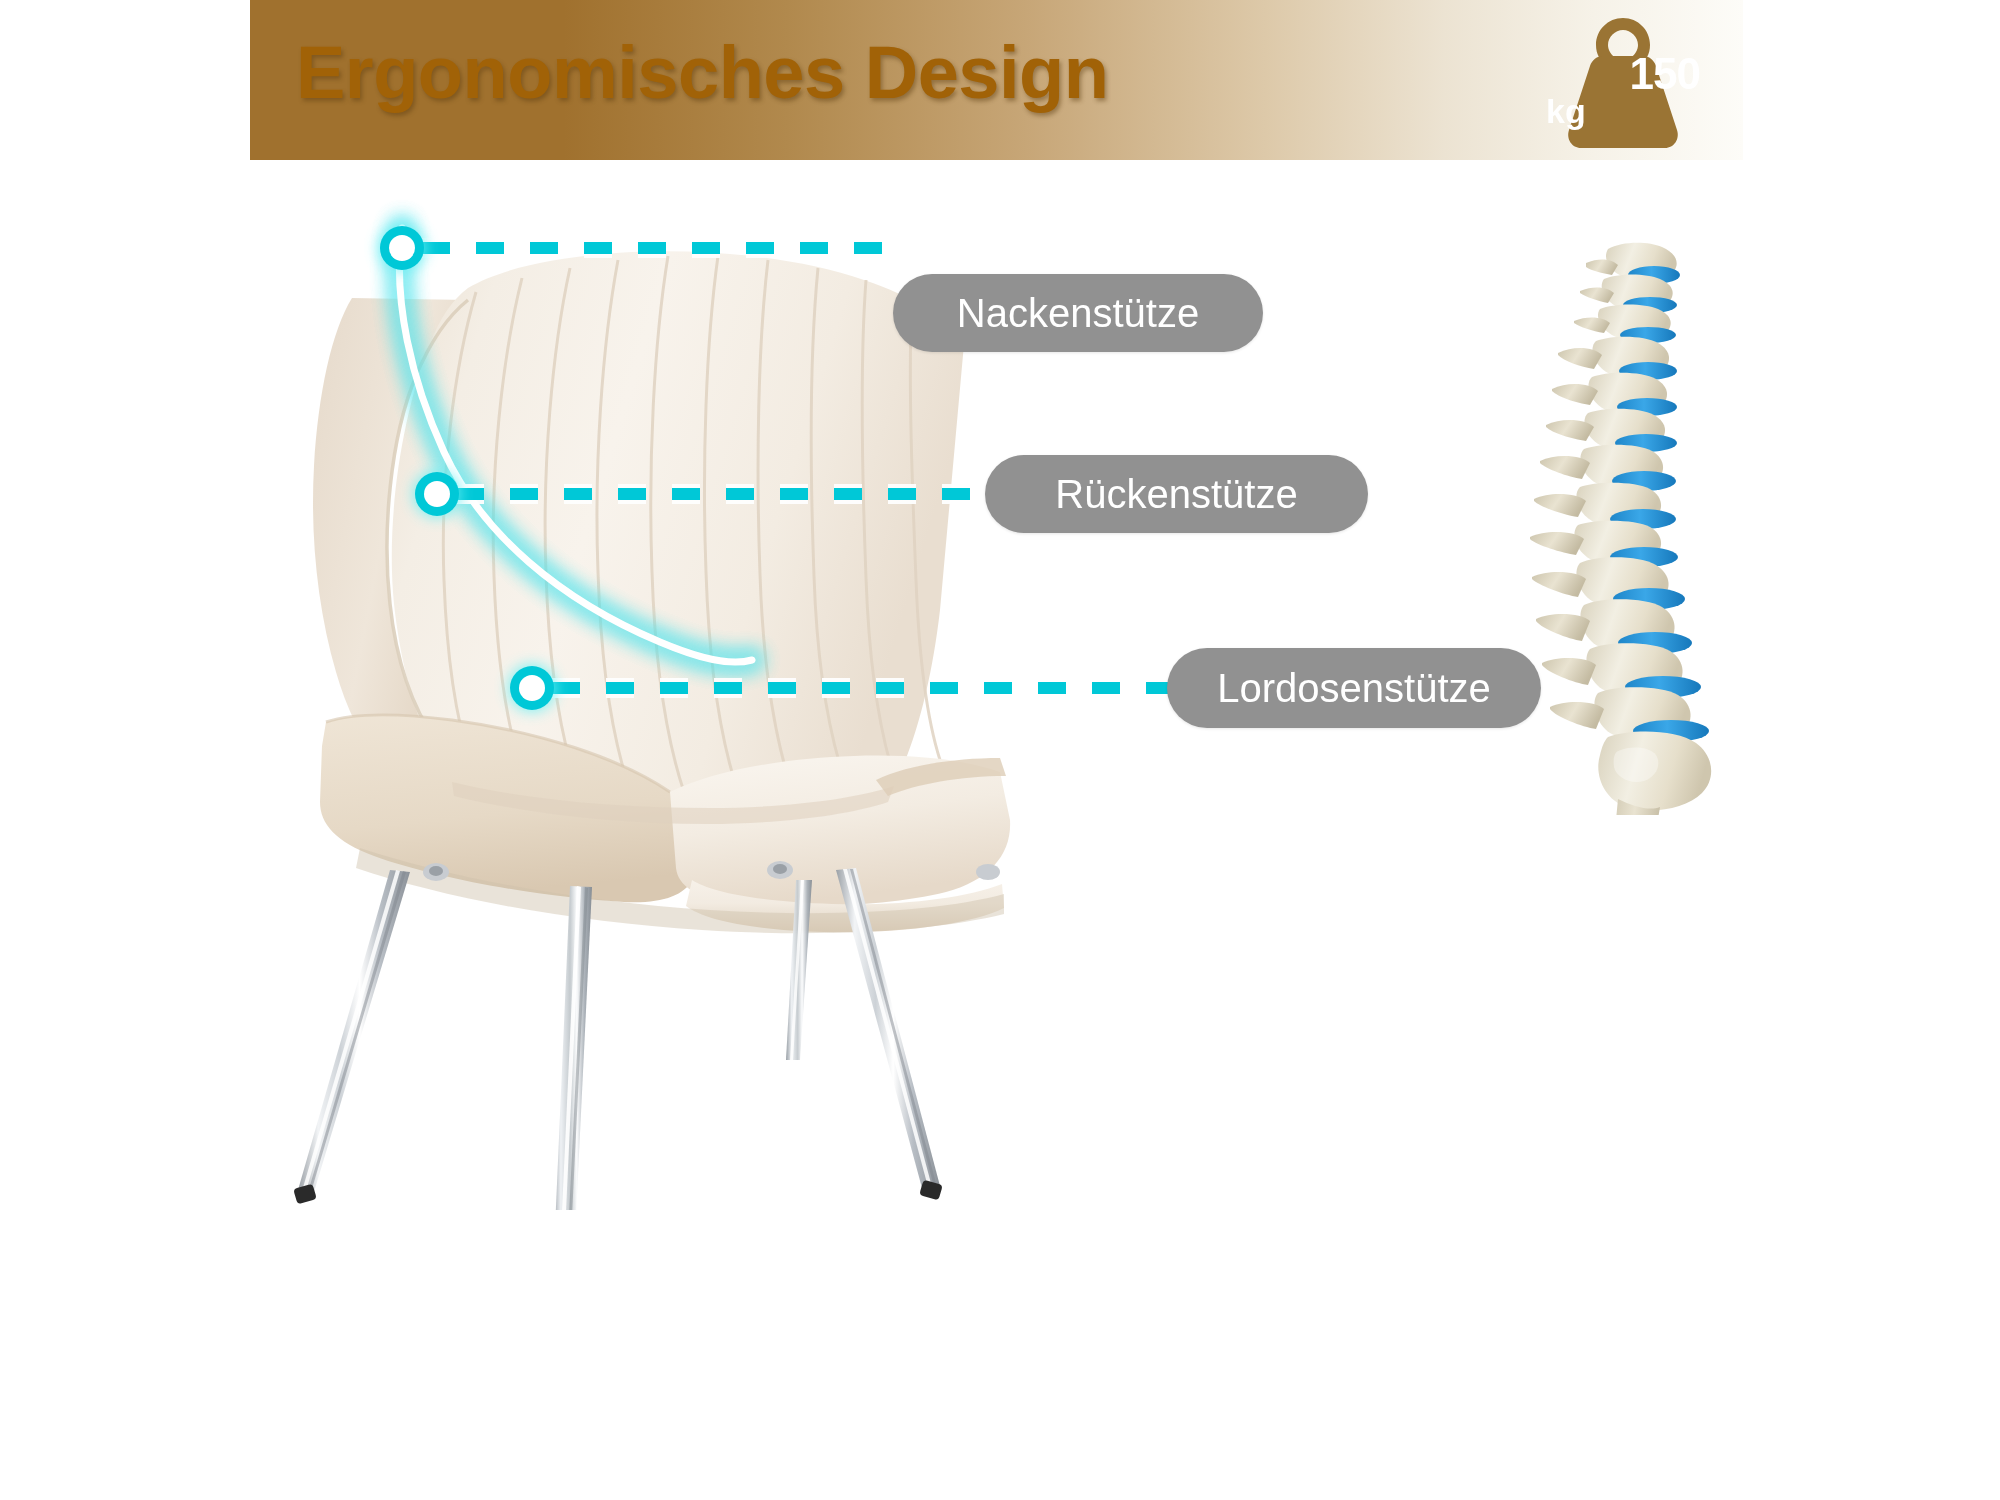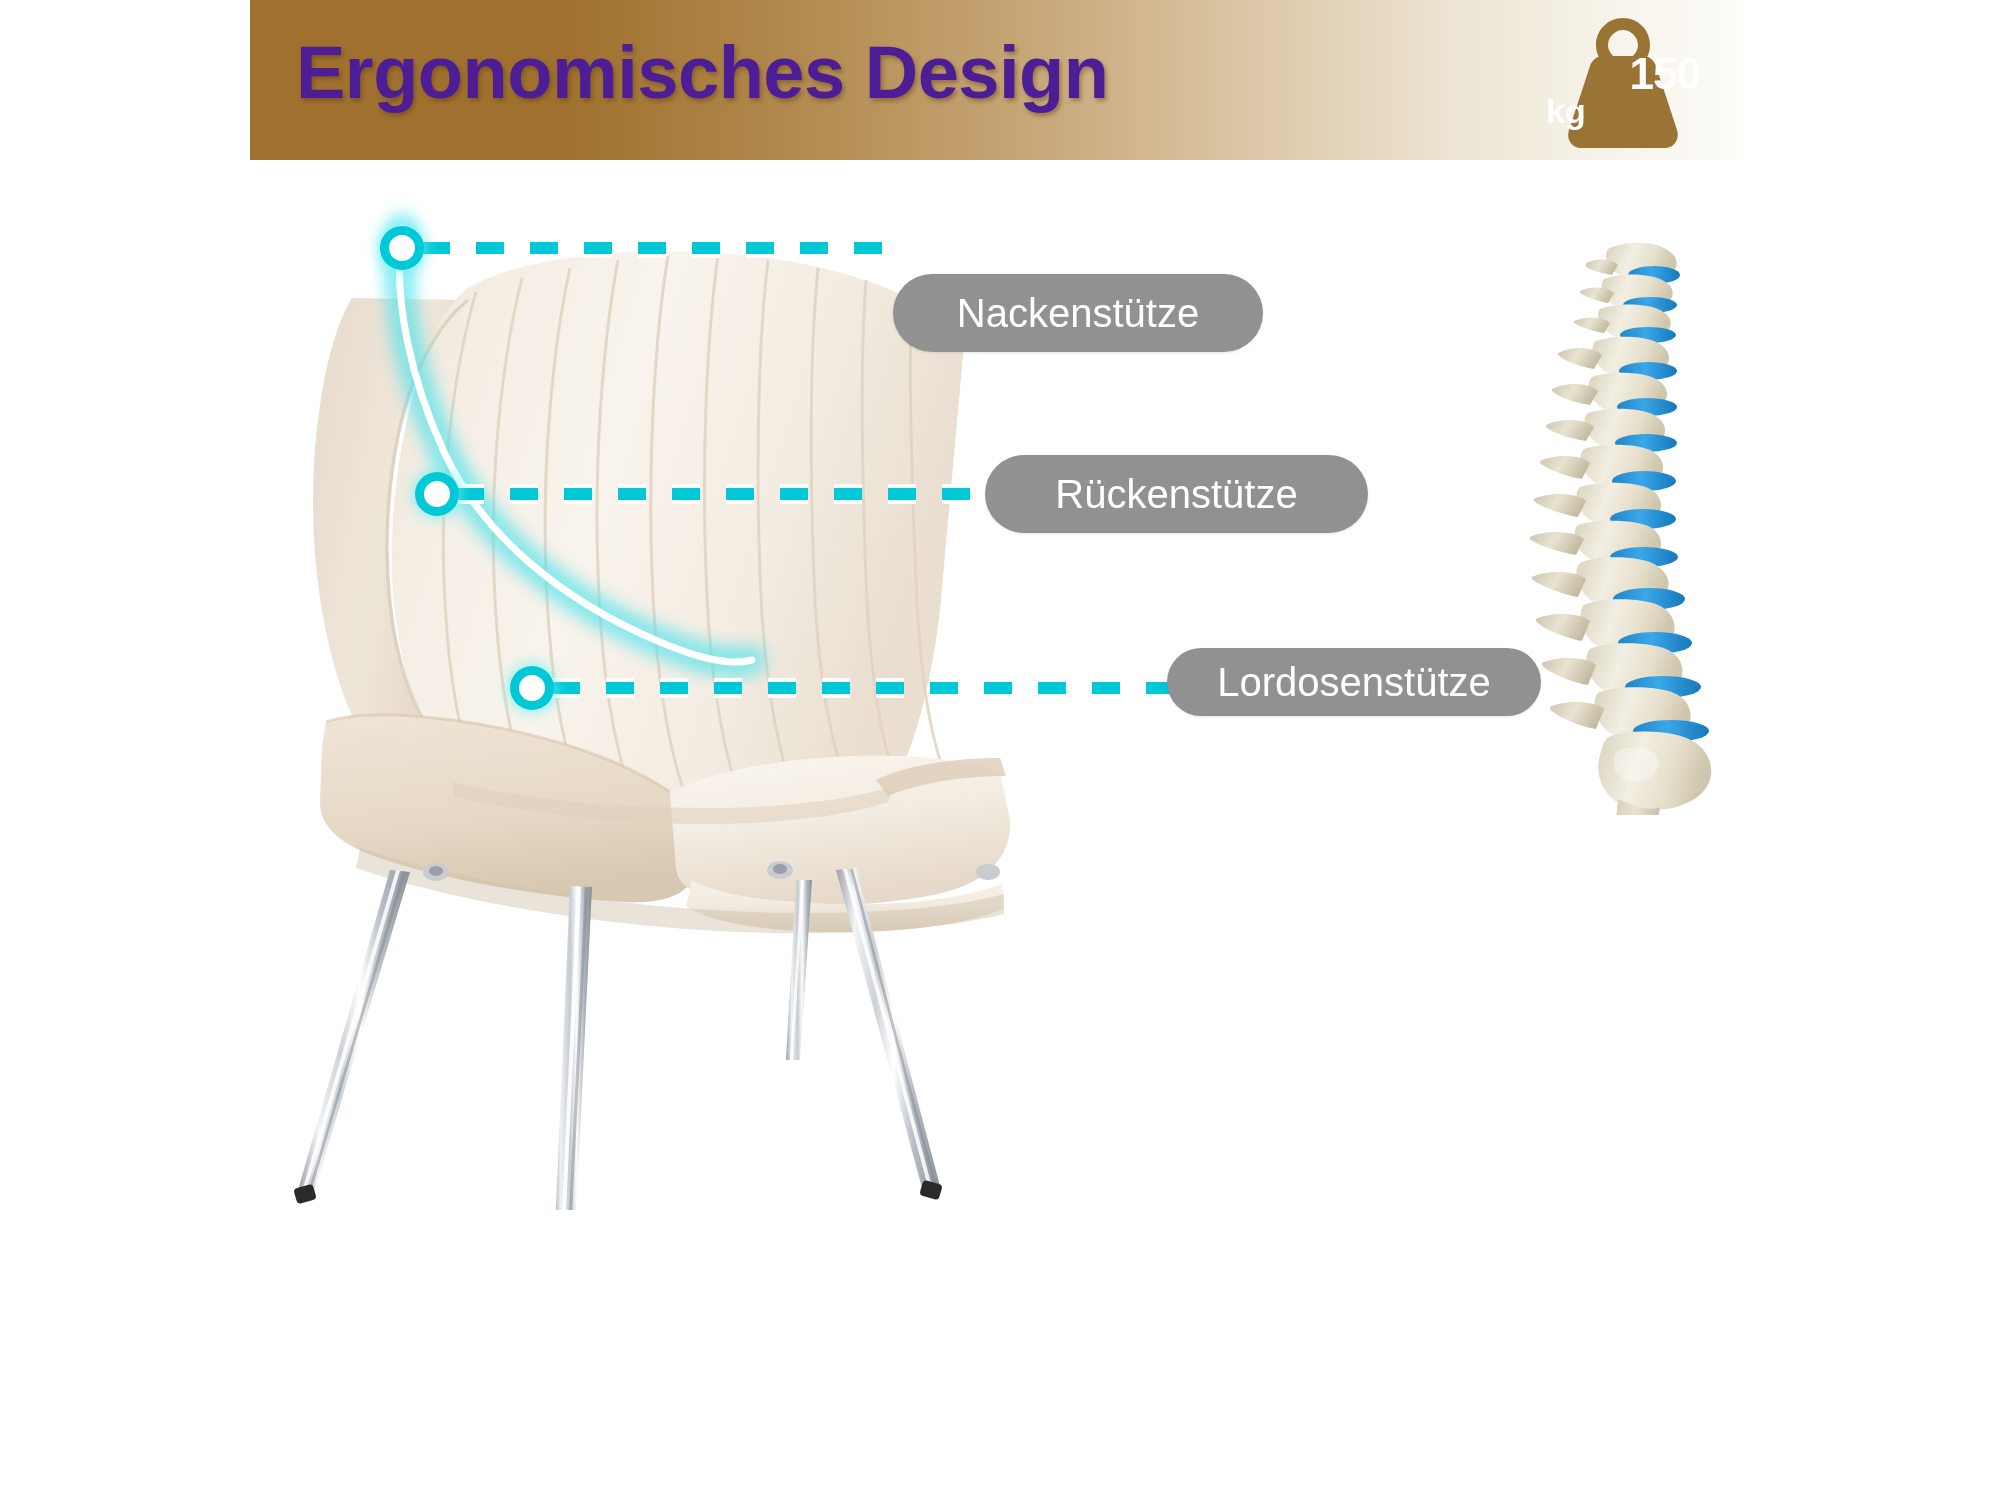--- a/index.html
+++ b/index.html
@@ -43,21 +43,21 @@
 
   #header-title {
     position: absolute;
     left: 296px;
     top: 24px;
     height: 96px;
     display: flex;
     align-items: center;
     font-size: 74px;
     font-weight: bold;
-    color: #4c1d95;
+    color: #a16207;
     letter-spacing: -0.5px;
     text-shadow: 2px 3px 4px rgba(90, 60, 15, 0.45);
     white-space: nowrap;
     text-align: right;
   }
 
   
   #weight-badge {
     position: absolute;
     left: 1546px;
@@ -98,21 +98,21 @@
     justify-content: center;
     background: #919191;
     border-radius: 60px;
     color: #ffffff;
     font-size: 40px;
     white-space: nowrap;
     box-shadow: 0 1px 3px rgba(0,0,0,0.10);
   }
   #pill-neck     { left: 893px;  top: 274px; width: 370px; height: 78px; }
   #pill-back     { left: 985px;  top: 455px; width: 383px; height: 78px; }
-  #pill-lumbar   { left: 1167px; top: 648px; width: 374px; height: 68px; text-align: right; }
+  #pill-lumbar   { left: 1167px; top: 648px; width: 374px; height: 80px; text-align: right; }
 
   
   #spine-figure {
     position: absolute;
     left: 1490px;
     top: 235px;
     width: 310px;
     height: 580px;
   }
   #spine-figure svg { display: block; width: 310px; height: 580px; }

